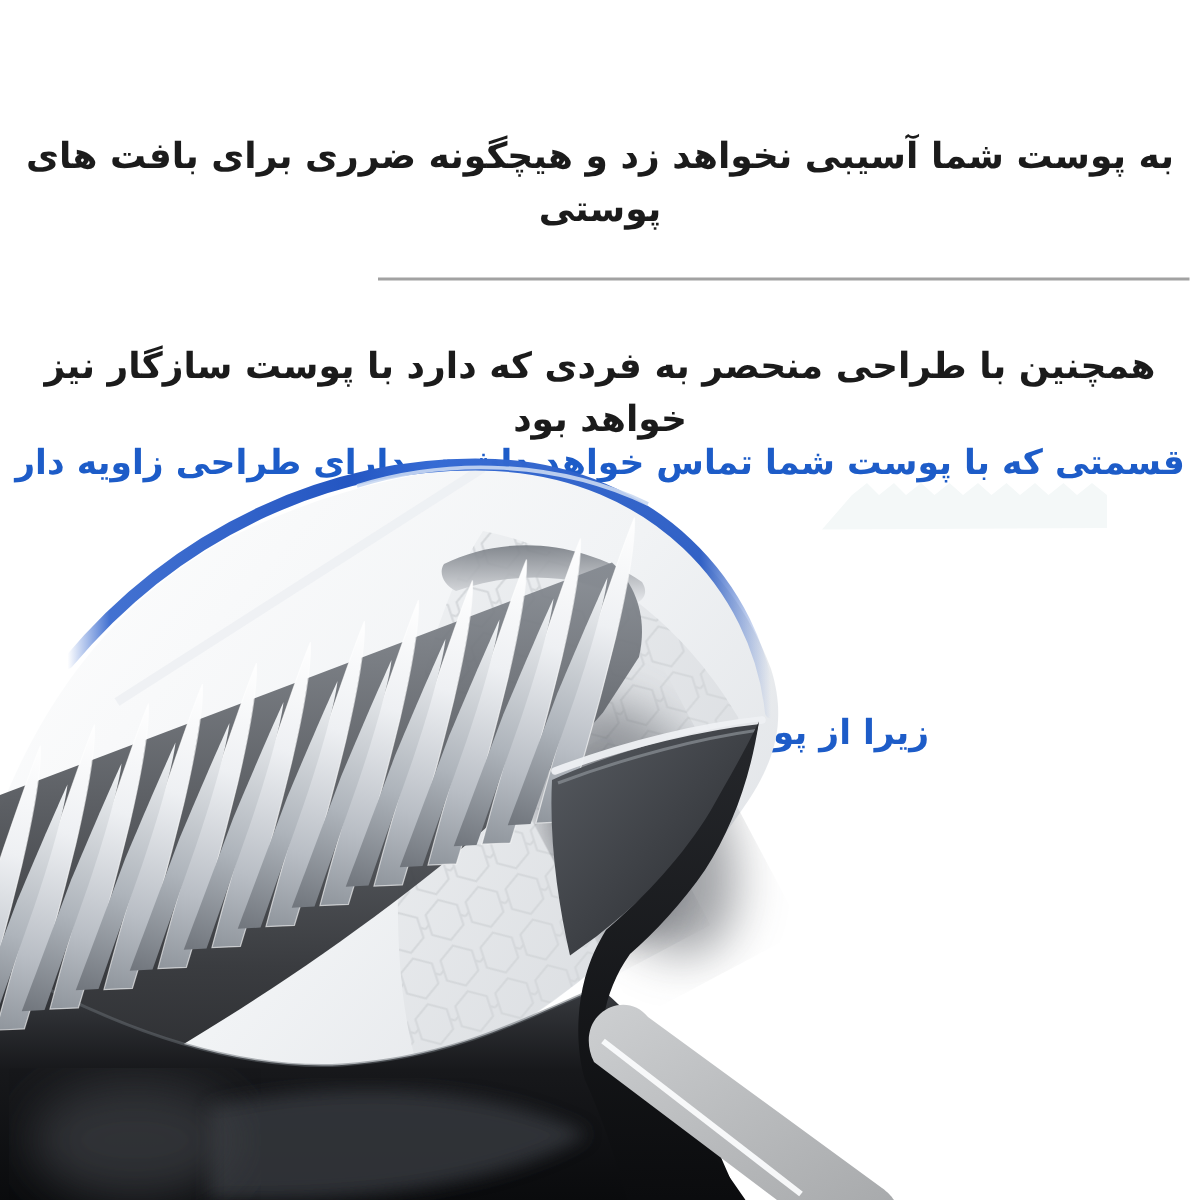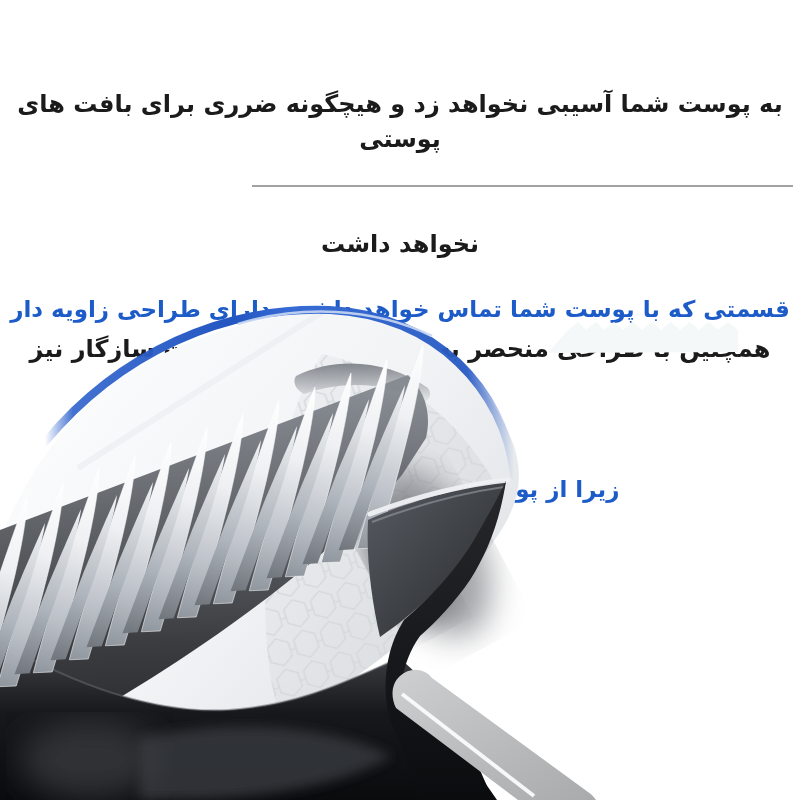--- a/index.html
+++ b/index.html
@@ -12,21 +12,20 @@
          font-weight:bold;font-size:23px;line-height:45px;color:#1d5cc8;white-space:pre-wrap;}
   .photo{position:absolute;top:290px;left:0;}
 </style>
 </head>
 <body>
 
 <div class="screen">
 
   <div class="intro">
     <div>به پوست شما آسیبی نخواهد زد و هیچگونه ضرری برای بافت های پوستی</div>
-    <div>نخواهد داشت</div>
     <div>همچنین با طراحی منحصر به فردی که دارد با پوست سازگار نیز خواهد بود</div>
   </div>
 
   <div class="divider"></div>
 
   <div class="highlight">
     <div>قسمتی که با پوست شما تماس خواهد داشت  دارای طراحی زاویه دار است</div>
     <div>زیرا از پوست شما محافظت خواهد کرد</div>
   </div>
 

